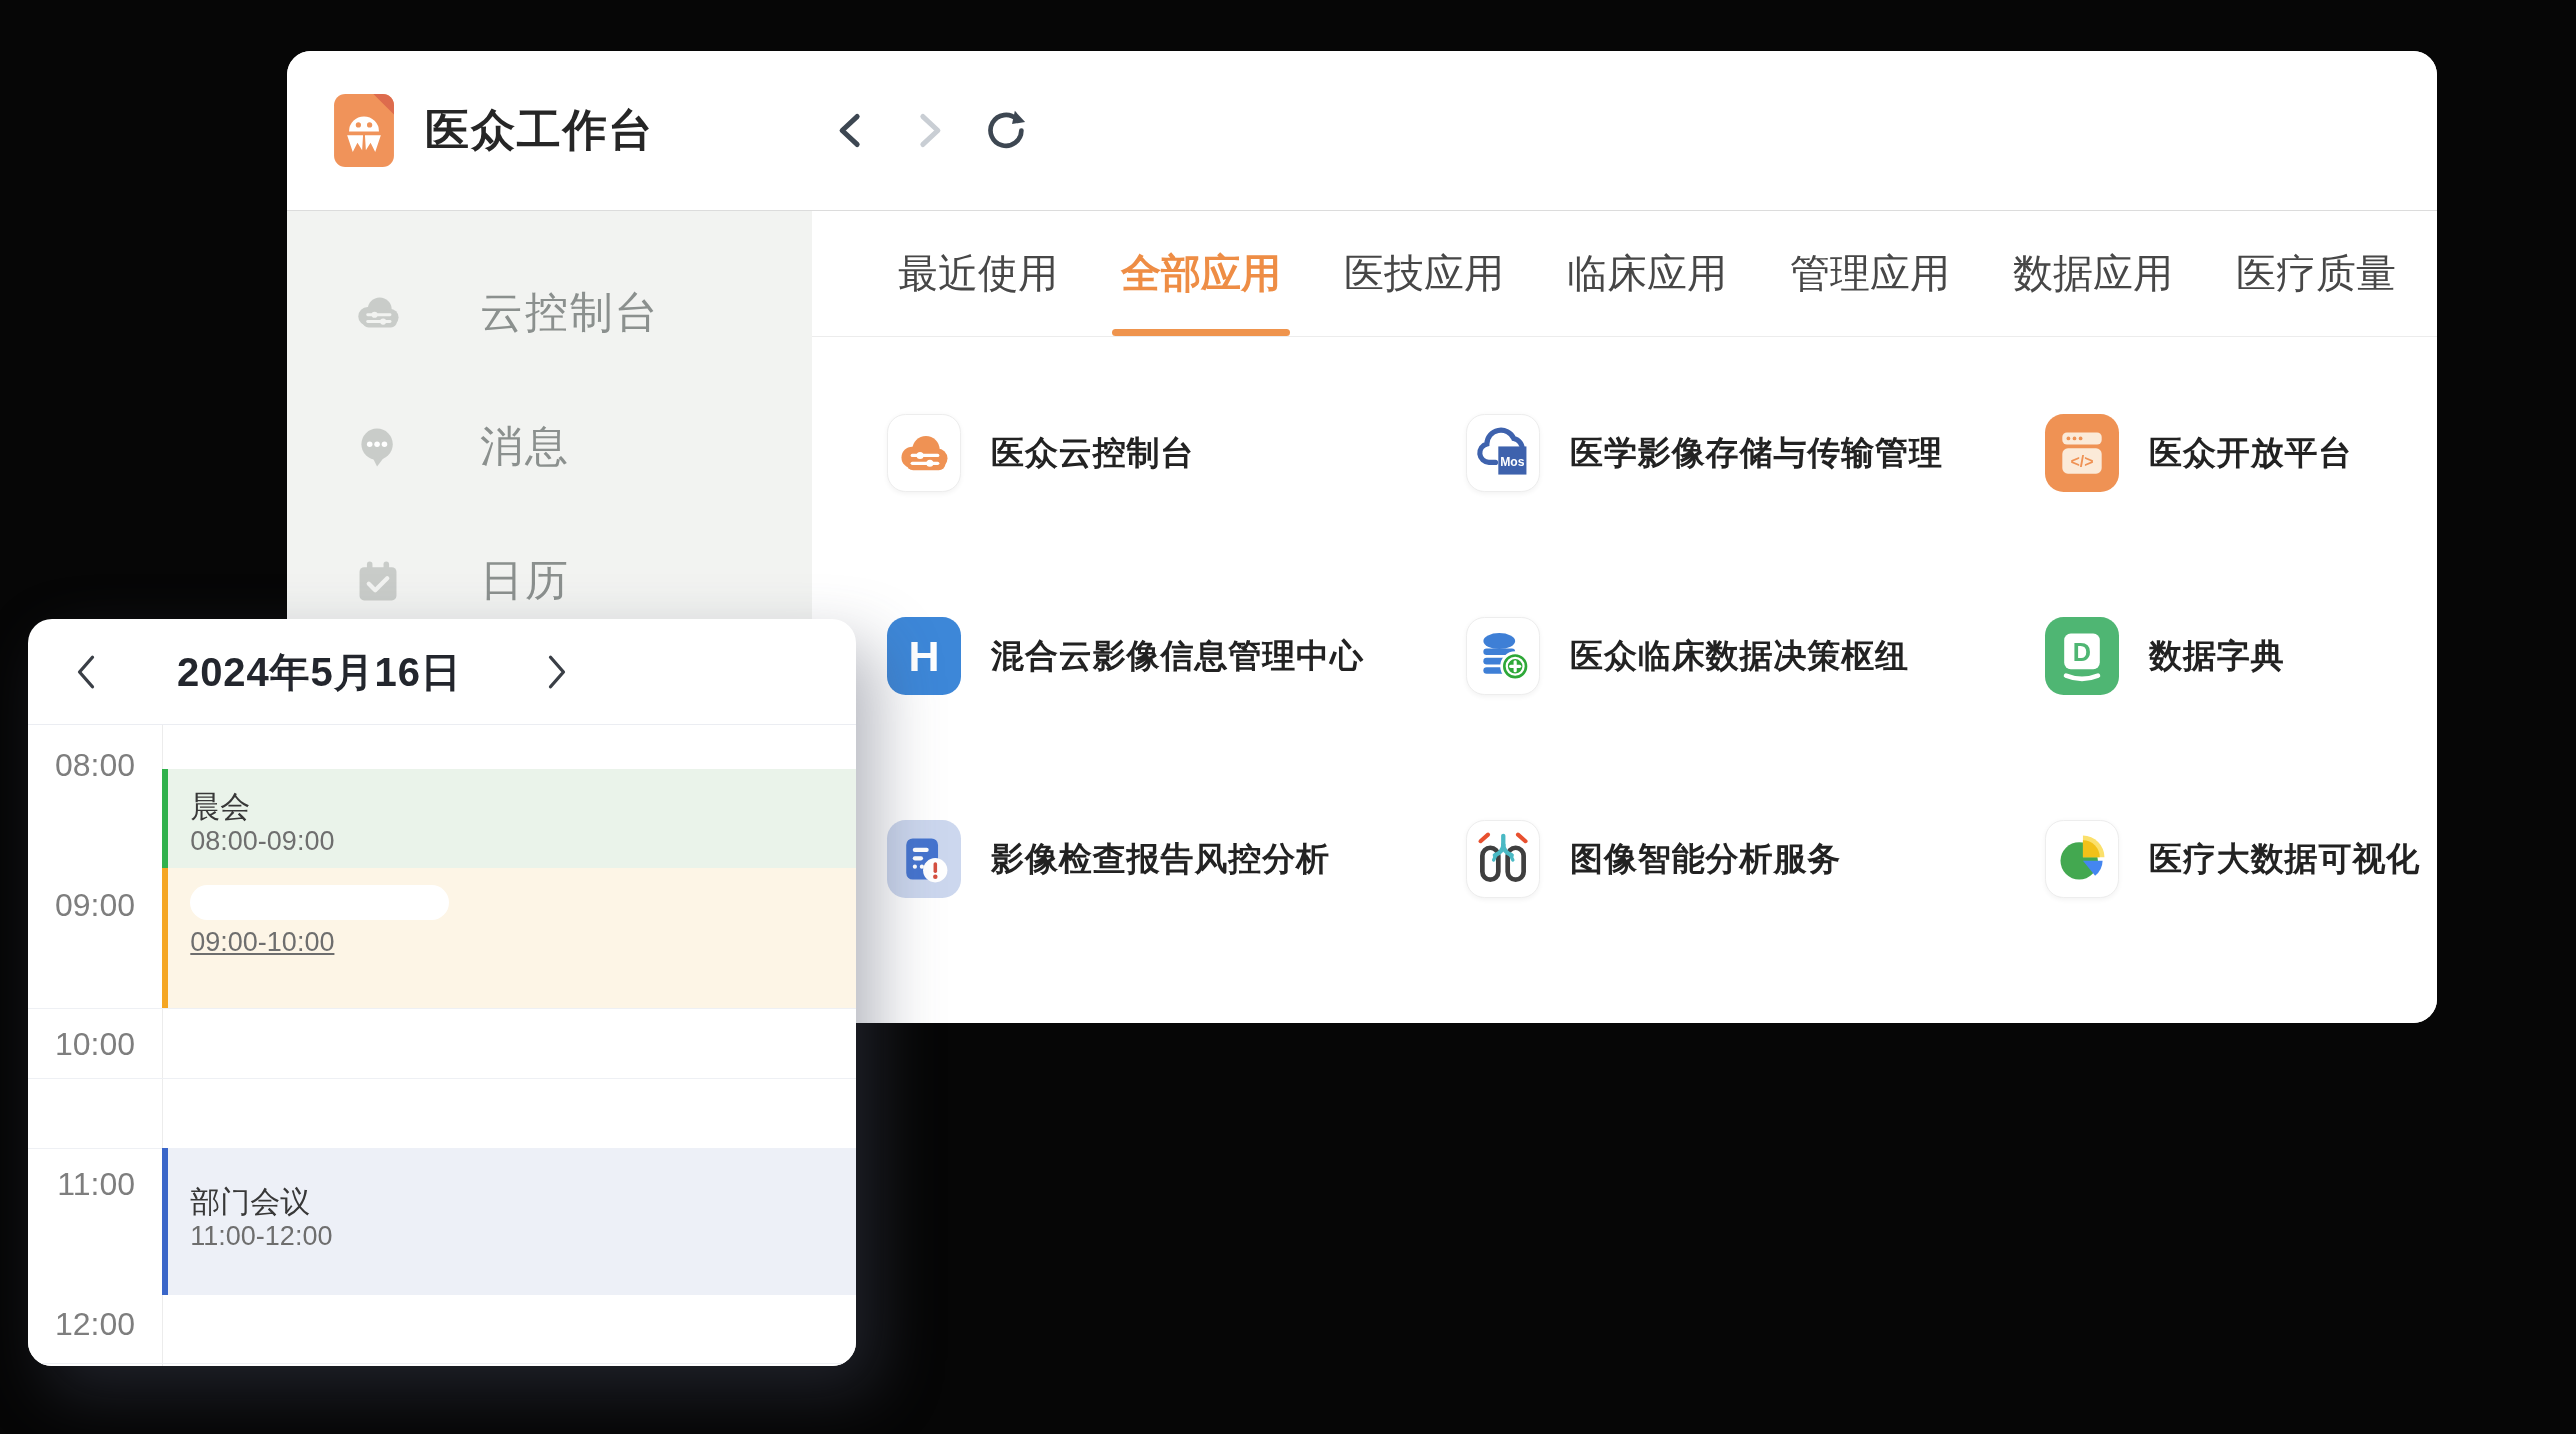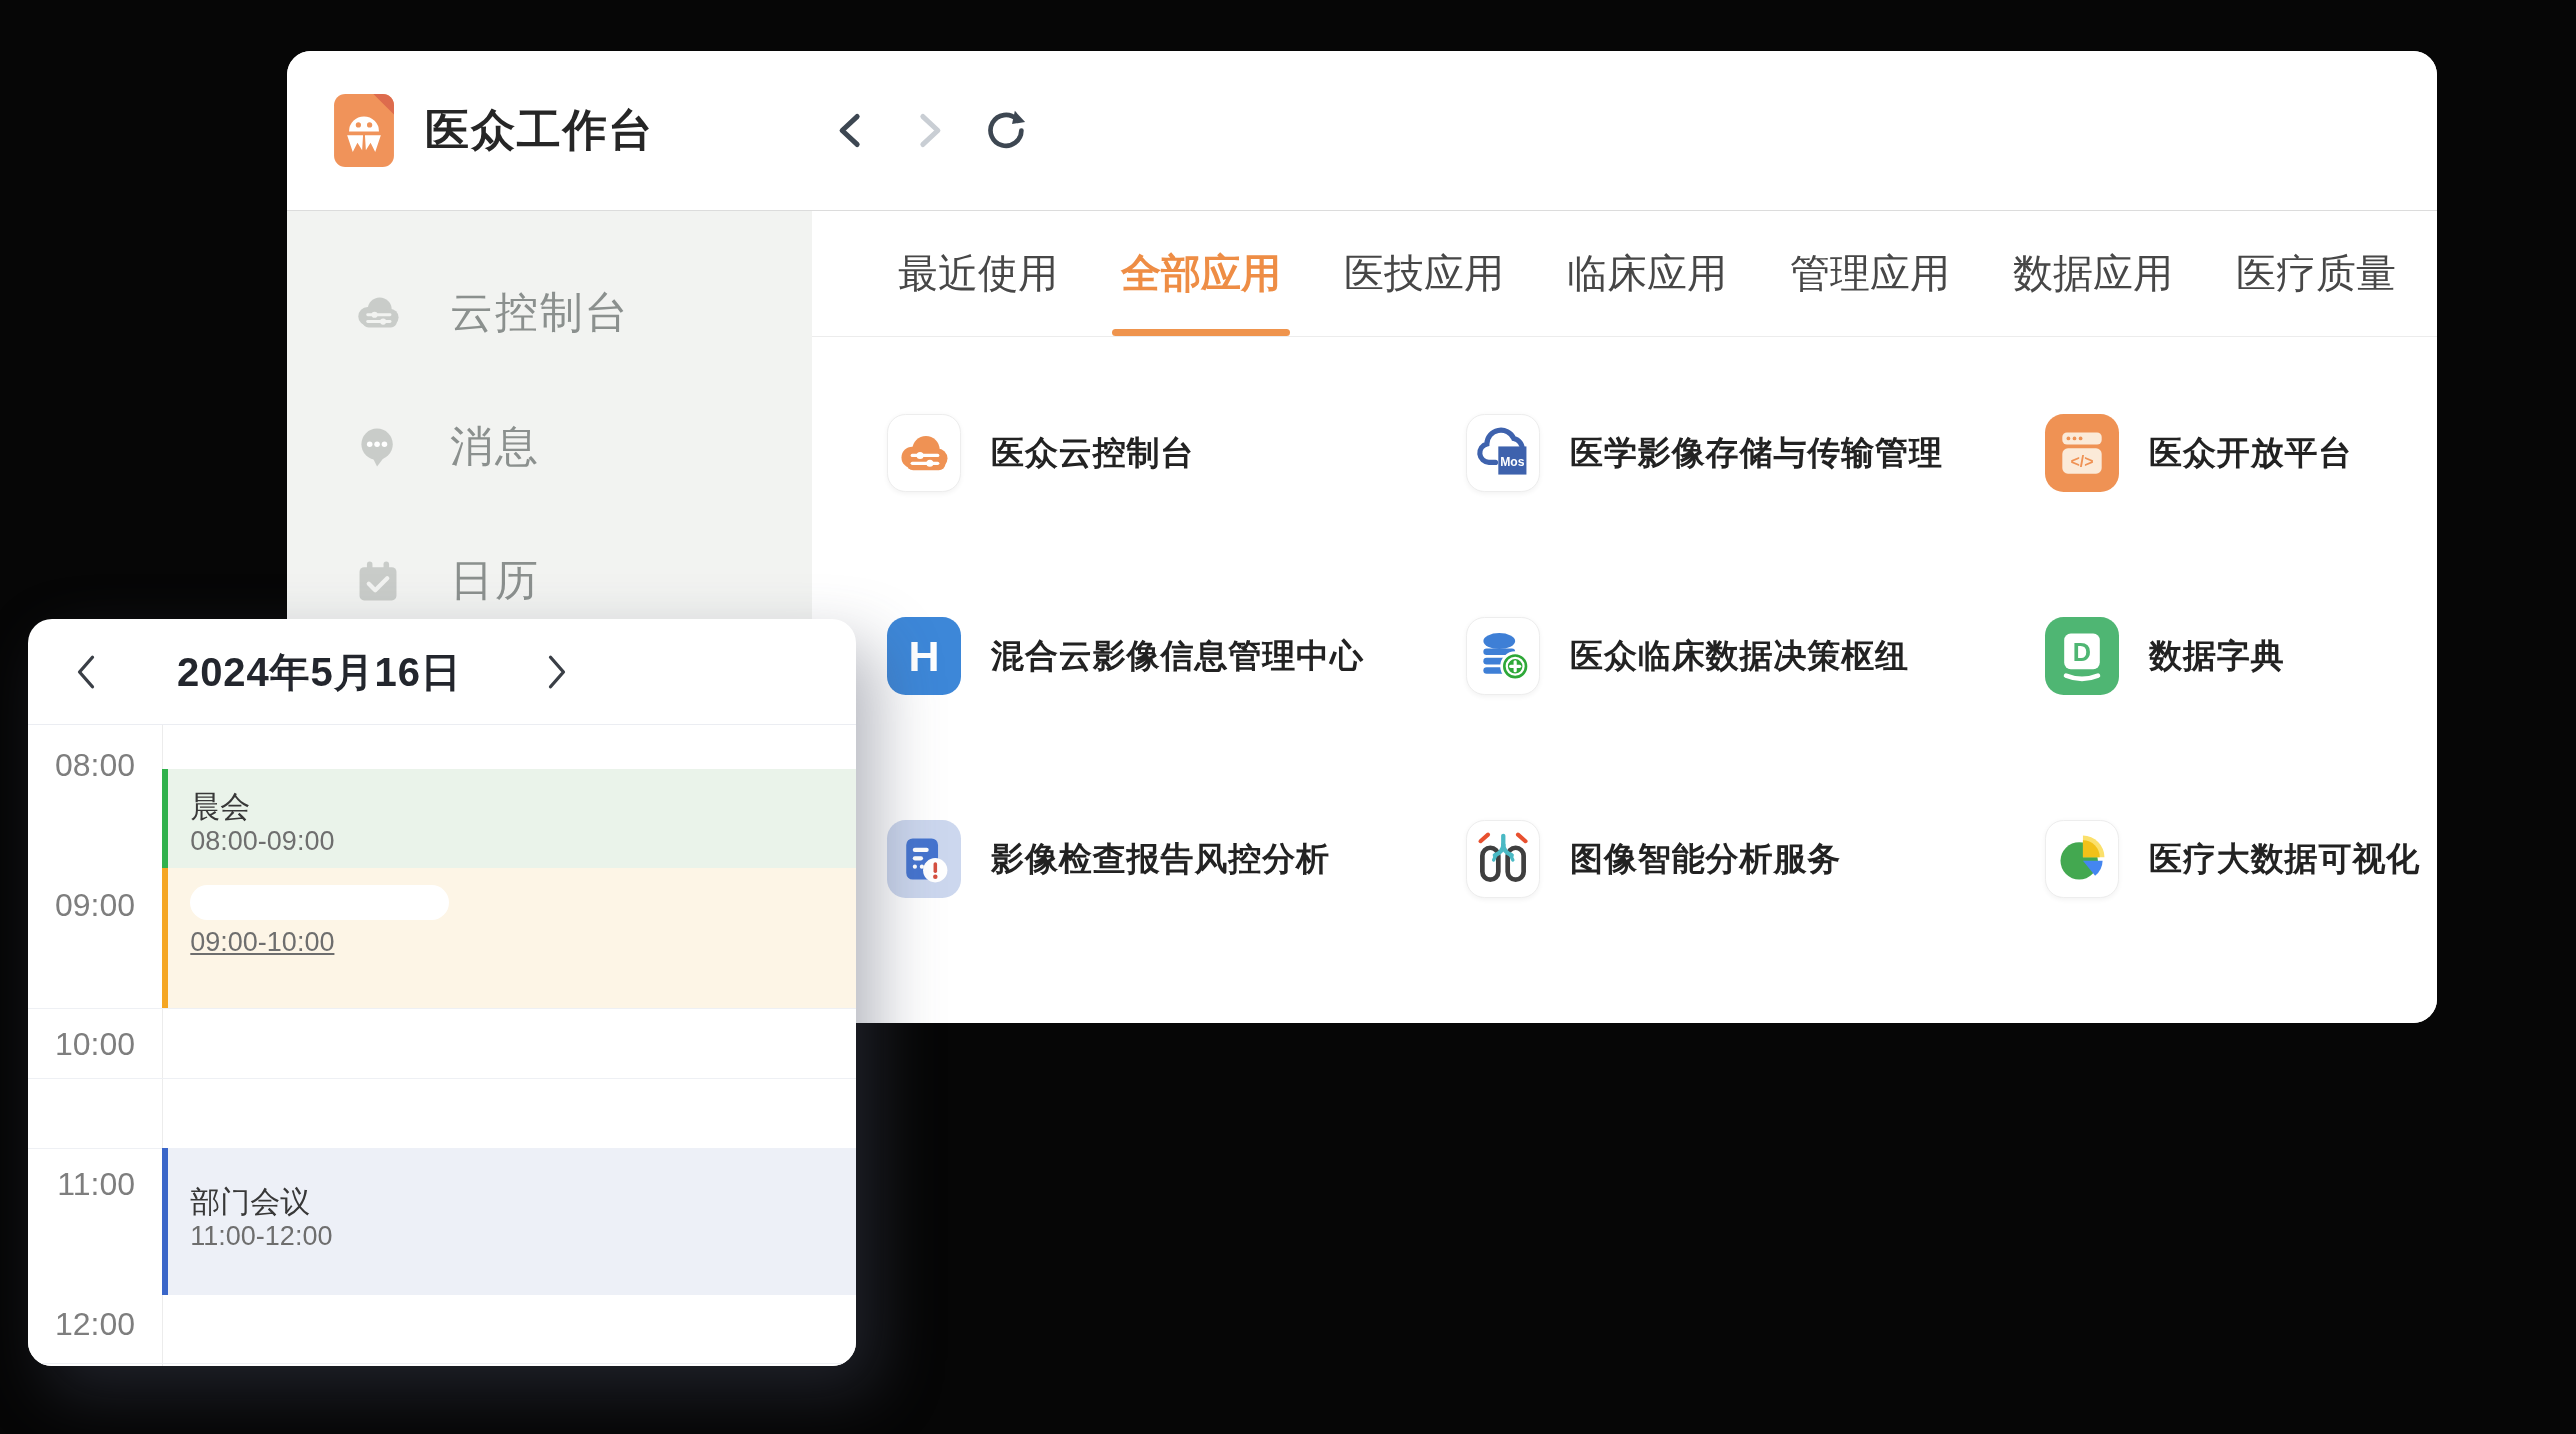--- a/index.html
+++ b/index.html
@@ -16,21 +16,21 @@
              font-size:44px;font-weight:600;color:#262626;letter-spacing:1.9px;white-space:nowrap;}
   .nav-group{position:absolute;left:543px;top:0;height:158px;display:flex;align-items:center;gap:34px;}
   .nav-btn{width:43px;height:43px;display:flex;align-items:center;justify-content:center;cursor:pointer;}
 
   
   .win-body{position:absolute;top:160px;left:0;right:0;bottom:0;display:flex;}
   .sidebar{width:525px;background:#f2f3f1;box-sizing:border-box;
            display:flex;flex-direction:column;padding:78px 0 0 67px;gap:86px;}
   .side-item{display:flex;align-items:center;gap:48px;height:48px;cursor:pointer;}
   .side-item .s-icon{width:48px;height:48px;flex:0 0 auto;}
-  .side-label{font-size:43px;color:#8b908e;letter-spacing:1.9px;white-space:nowrap;}
+  .side-label{font-size:43px;color:#8b908e;letter-spacing:1.9px;white-space:nowrap;margin-left:30px;}
 
   .content{flex:1;position:relative;background:#fff;}
   .tabbar{position:absolute;top:0;left:0;right:0;height:126px;display:flex;align-items:center;
           padding-left:86px;gap:63px;border-bottom:1.9px solid #ececec;box-sizing:border-box;}
   .tab{position:relative;font-size:40px;color:#474747;font-weight:500;line-height:41px;height:41px;
        white-space:nowrap;cursor:pointer;}
   .tab.active{color:#ee8d45;font-weight:600;}
   .tab.active::after{content:"";position:absolute;left:-9.3px;right:-9.3px;bottom:-42px;height:7.4px;
        border-radius:3.7px;background:#ef944d;}
 

